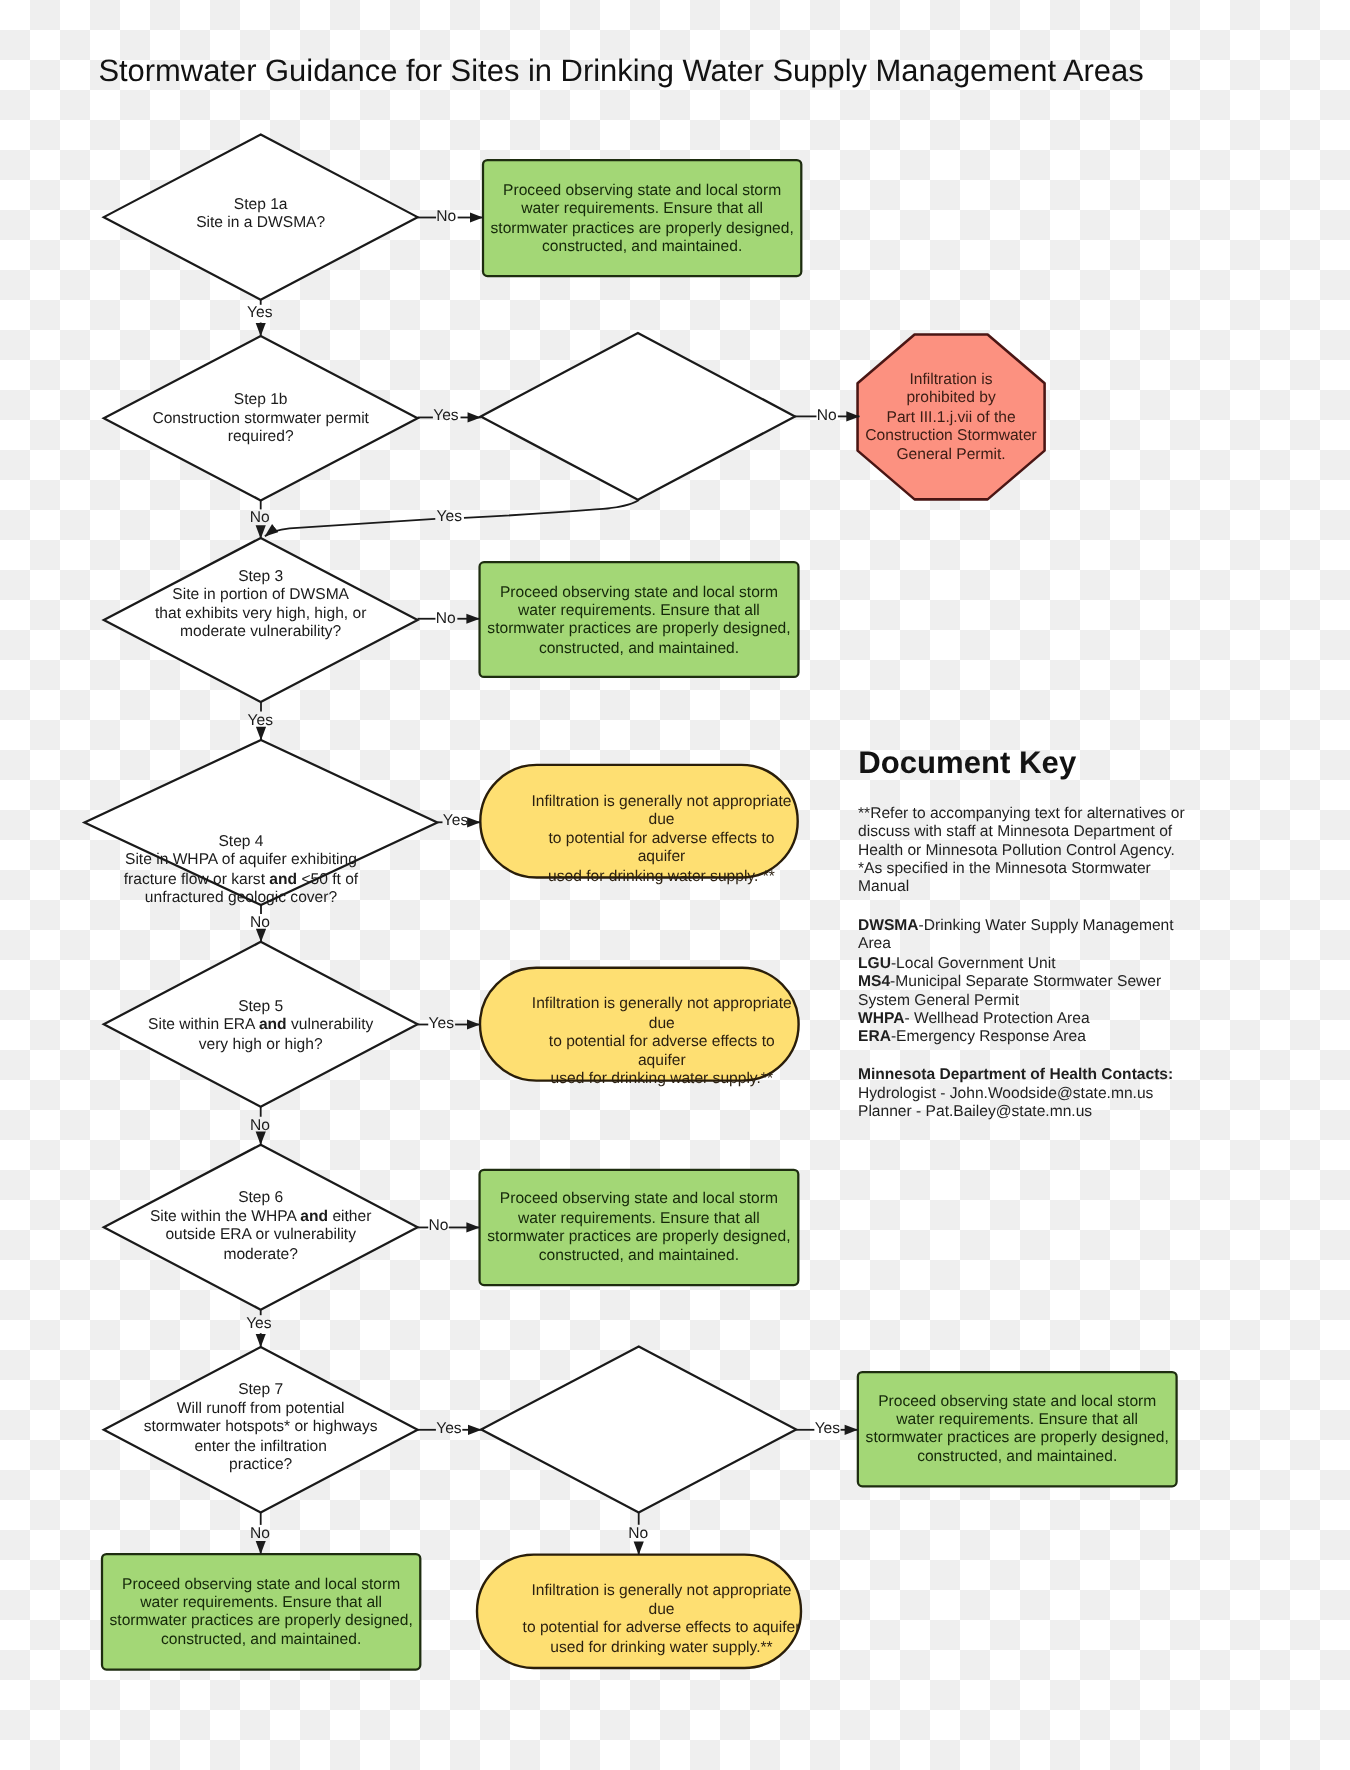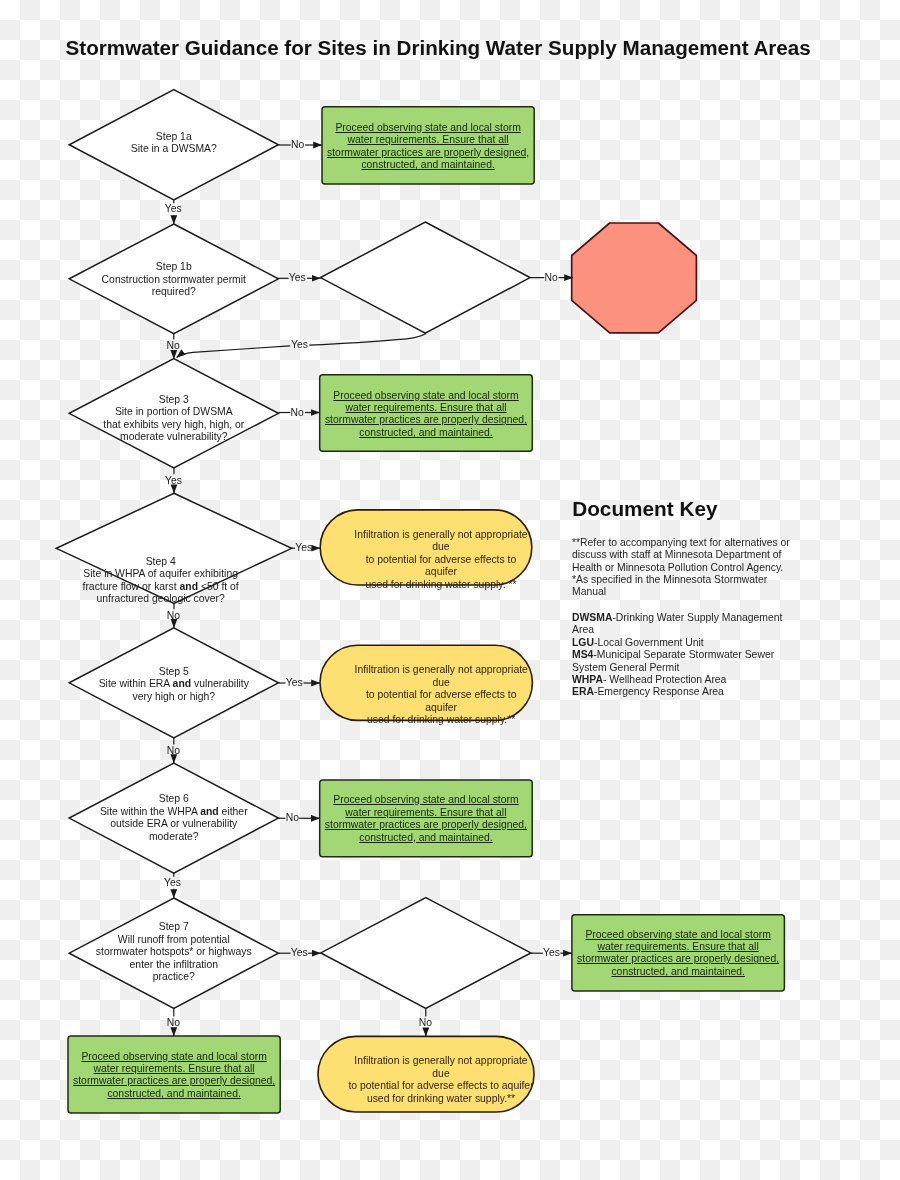--- a/index.html
+++ b/index.html
@@ -13,25 +13,25 @@
       linear-gradient(45deg,#efefef 25%,transparent 25%,transparent 75%,#efefef 75%),
       linear-gradient(45deg,#efefef 25%,transparent 25%,transparent 75%,#efefef 75%);
     background-size:40px 40px;
     background-position:0 0,20px 20px;
   }
   #stage{position:absolute;left:0;top:0;width:900px;height:1180px;will-change:opacity;}
   svg.layer{position:absolute;left:0;top:0;width:900px;height:1180px;}
   .nodetext{position:absolute;text-align:center;box-sizing:border-box;
             font-size:10.4px;line-height:12.45px;color:#1b1b1b;}
   .nodetext span{display:inline;}
-  .greentxt{color:#15280a;text-decoration:underline;}
+  .greentxt{color:#15280a;}
   .yellowtxt{color:#2a1f10;padding-left:30px;}
   .redtxt{color:#3a1d14;}
   .elabel{position:absolute;font-size:10.4px;line-height:11px;color:#1b1b1b;white-space:nowrap;}
-  #title{position:absolute;font-weight:bold;font-size:20.62px;color:#121212;white-space:nowrap;letter-spacing:0px;}
+  #title{position:absolute;font-weight:normal;font-size:20.62px;color:#121212;white-space:nowrap;letter-spacing:0px;}
   #keytitle{position:absolute;font-weight:bold;font-size:20.75px;color:#121212;white-space:nowrap;}
   .keytext{position:absolute;font-size:10.4px;line-height:12.4px;color:#1f1f1f;}
   .keytext b{font-weight:bold;}
 </style>
 </head>
 <body>
 
 <div id="stage">
 <svg class="layer" viewBox="0 0 900 1180" xmlns="http://www.w3.org/2000/svg">
 <defs>
@@ -96,21 +96,21 @@
 </svg>
     <div class="nodetext " style="left:69.2px;top:130.60px;width:209.2px;">
       <div><span>Step 1a</span></div>
       <div><span>Site in a DWSMA?</span></div>
     </div>
 <div class="nodetext " style="left:69.2px;top:261.10px;width:209.2px;">
       <div><span>Step 1b</span></div>
       <div><span>Construction stormwater permit</span></div>
       <div><span>required?</span></div>
     </div>
-<div class="nodetext " style="left:69.2px;top:394px;width:209.2px;">
+<div class="nodetext " style="left:69.2px;top:379px;width:209.2px;">
       <div><span>Step 3</span></div>
       <div><span>Site in portion of DWSMA</span></div>
       <div><span>that exhibits very high, high, or</span></div>
       <div><span>moderate vulnerability?</span></div>
     </div>
 <div class="nodetext " style="left:43px;top:519.70px;width:235.3px;margin-top:36px;">
       <div><span>Step 4</span></div>
       <div><span>Site in WHPA of aquifer exhibiting</span></div>
       <div><span>fracture flow </span><span style="font-weight: normal;">or</span><span> karst </span><span style="font-weight: bold;">and</span><span> &lt;50 ft of</span></div>
       <div><span>unfractured geologic cover?</span></div>
@@ -170,20 +170,27 @@
     </div>
 <div class="nodetext yellowtxt" style="left:320.0px;top:664.20px;width:212.4px;">
       <div><span>Infiltration is generally not appropriate due</span></div>
       <div><span>to potential for adverse effects to aquifer</span></div>
       <div><span>used for drinking water supply.**</span></div>
     </div>
 <div class="nodetext yellowtxt" style="left:318.0px;top:1055.40px;width:216.0px;">
       <div><span>Infiltration is generally not appropriate due</span></div>
       <div><span>to potential for adverse effects to aquifer</span></div>
       <div><span>used for drinking water supply.**</span></div>
+    </div>
+<div class="nodetext redtxt" style="left:571.7px;top:247.70px;width:124.7px;">
+      <div><span>Infiltration is</span></div>
+      <div><span>prohibited by</span></div>
+      <div><span>Part III.1.j.vii of the</span></div>
+      <div><span>Construction Stormwater</span></div>
+      <div><span>General Permit.</span></div>
     </div>
     <div id="title" style="left:65.6px;top:36.3px;">Stormwater Guidance for Sites in Drinking Water Supply Management Areas</div>
 <div class="elabel" style="left:290.9px;top:138.6px;">No</div>
 <div class="elabel" style="left:164.7px;top:203.4px;">Yes</div>
 <div class="elabel" style="left:288.8px;top:271.7px;">Yes</div>
 <div class="elabel" style="left:544.5px;top:271.7px;">No</div>
 <div class="elabel" style="left:166.5px;top:339.8px;">No</div>
 <div class="elabel" style="left:291.0px;top:339.3px;">Yes</div>
 <div class="elabel" style="left:290.5px;top:406.5px;">No</div>
 <div class="elabel" style="left:165.0px;top:474.5px;">Yes</div>
@@ -202,13 +209,18 @@
 <div>**Refer to accompanying text for alternatives or discuss with staff at Minnesota Department of Health or Minnesota Pollution Control Agency.</div>
 <div>*As specified in the Minnesota Stormwater Manual</div>
 </div>
 <div class="keytext" style="left:572px;top:612.0px;width:224px;">
 <div><b>DWSMA</b><span>-Drinking Water Supply Management Area</span></div>
 <div><b>LGU</b><span>-Local Government Unit</span></div>
 <div><b>MS4</b><span>-Municipal Separate Stormwater Sewer System General Permit</span></div>
 <div><b>WHPA</b><span>- Wellhead Protection Area</span></div>
 <div><b>ERA</b><span>-Emergency Response Area</span></div>
 </div>
+<div class="keytext" style="left:572px;top:711.1px;width:230px;">
+<div style="font-weight:bold">Minnesota Department of Health Contacts:</div>
+<div>Hydrologist - John.Woodside@state.mn.us</div>
+<div>Planner - Pat.Bailey@state.mn.us</div>
+</div>
 </div>
 
 </body></html>

